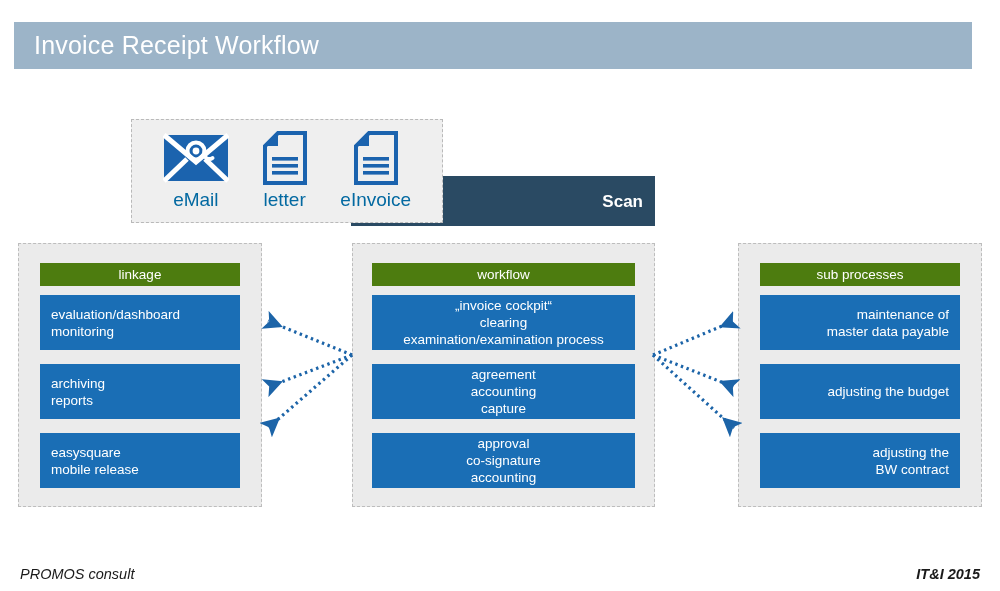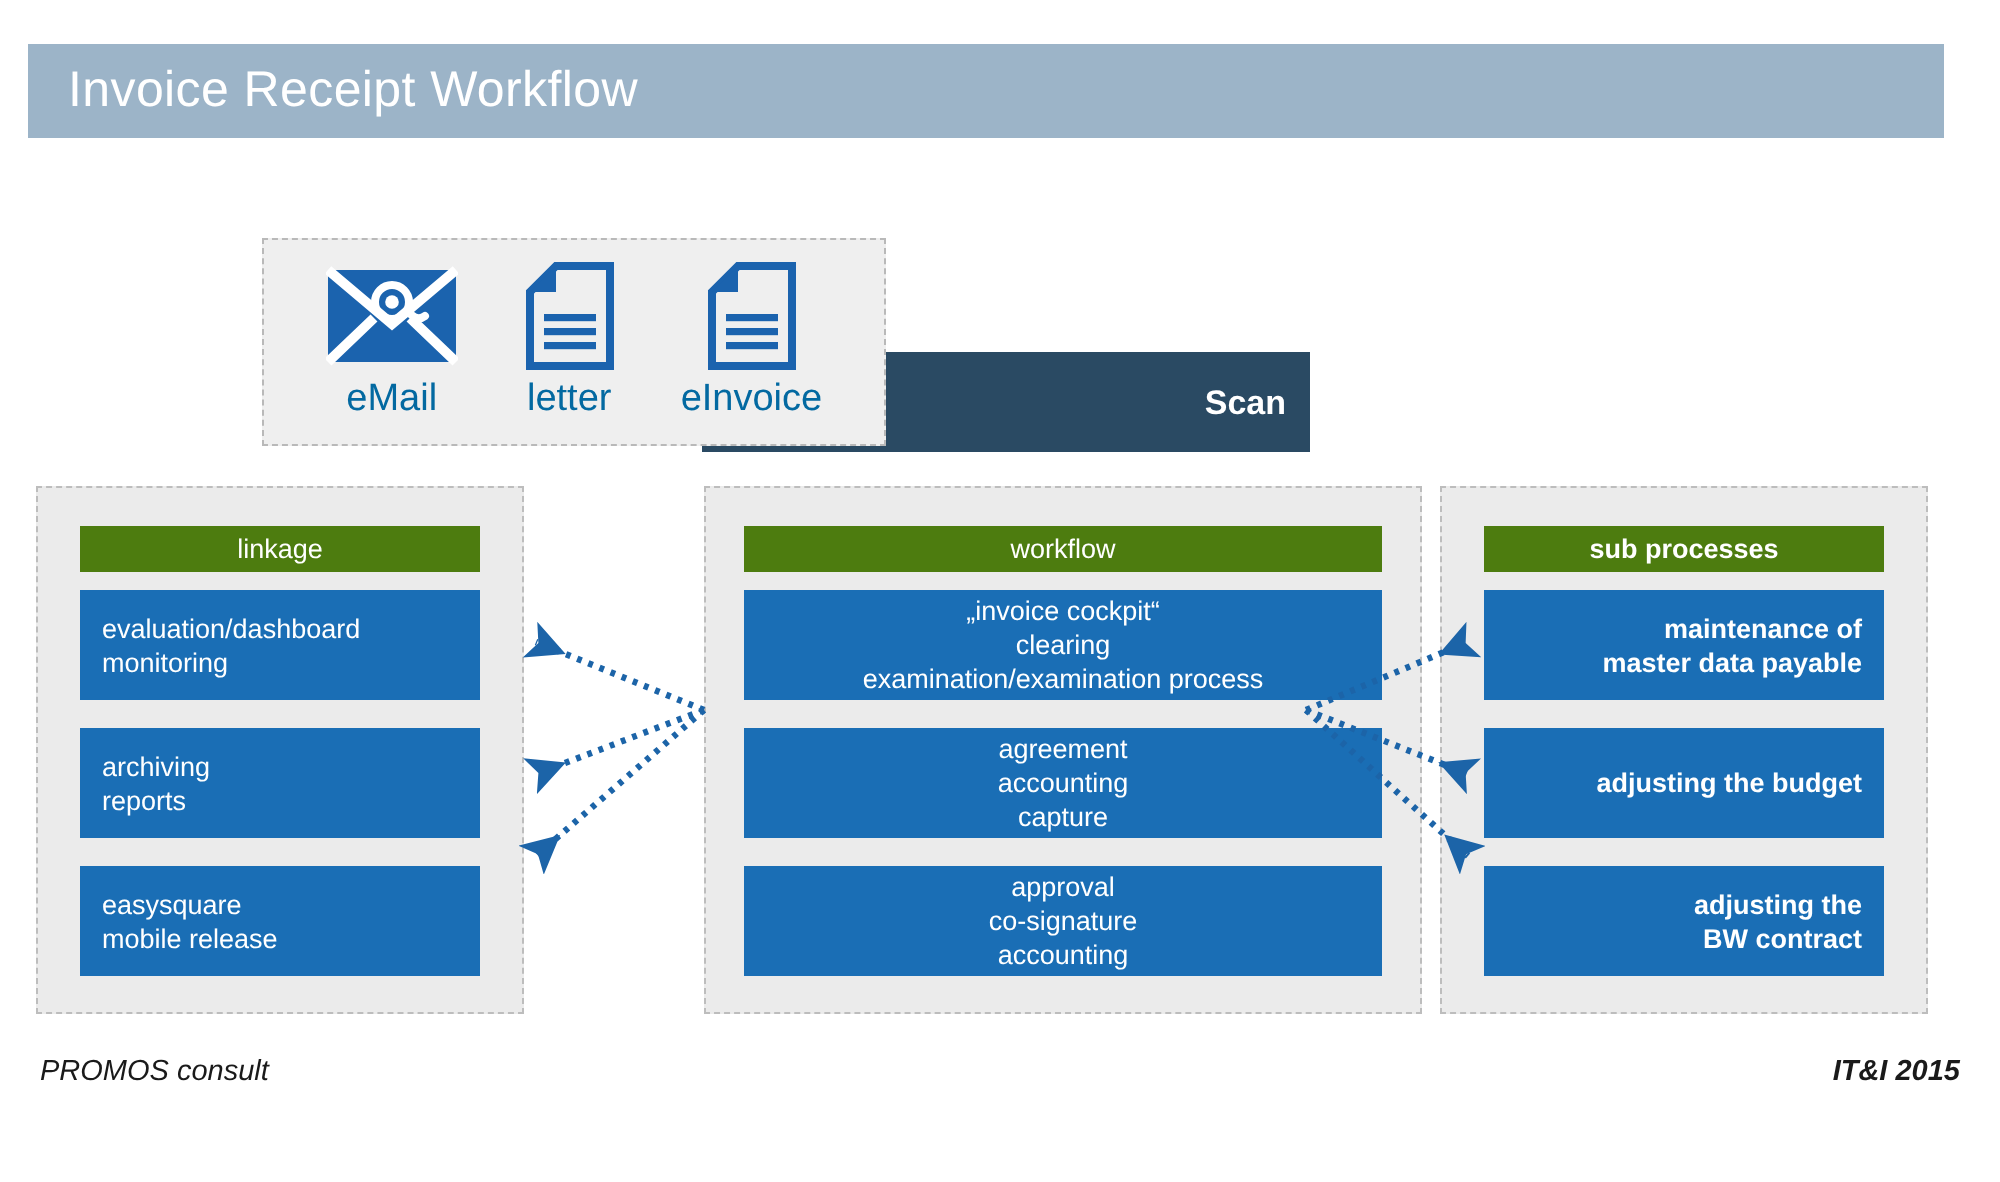--- a/index.html
+++ b/index.html
@@ -100,22 +100,22 @@
   
   .column-panel {
     position: absolute;
     top: 243px;
     height: 264px;
     background: #ebebeb;
     border: 1px dashed #bdbdbd;
     box-sizing: border-box;
   }
   #panel-linkage   { left: 18px;  width: 244px; }
-  #panel-workflow  { left: 352px; width: 359px; }
-  #panel-sub       { left: 720px; width: 244px; font-weight: bold; }
+  #panel-workflow  { left: 352px; width: 303px; }
+  #panel-sub       { left: 738px; width: 244px; }
 
   .col-inner {
     position: absolute;
     left: 21px;
     right: 21px;
     top: 19px;
     bottom: 18px;
     display: flex;
     flex-direction: column;
   }
@@ -162,21 +162,21 @@
     top: 0;
     left: 0;
     width: 1000px;
     height: 591px;
     pointer-events: none;
   }
 
   
   #footer-left, #footer-right {
     position: absolute;
-    top: 528px;
+    top: 566px;
     font-size: 14.5px;
     font-style: italic;
     color: #1a1a1a;
   }
   #footer-left  { left: 20px; }
   #footer-right { right: 20px; font-weight: bold; }
 </style>
 </head>
 <body>
 

